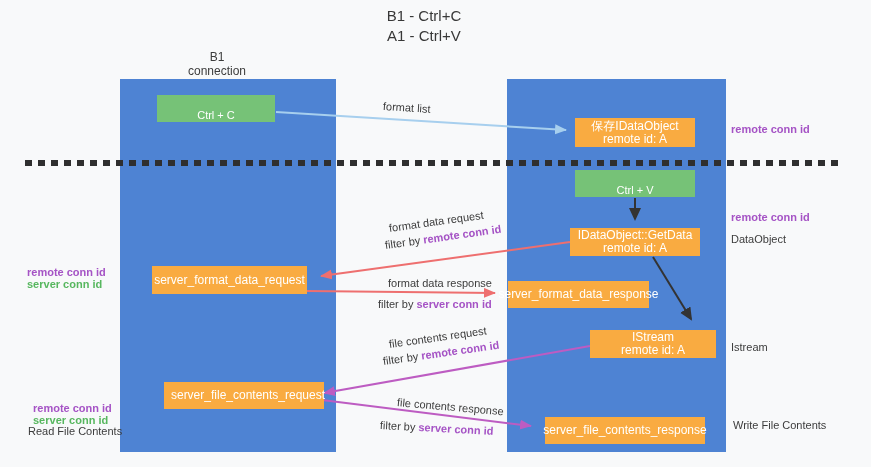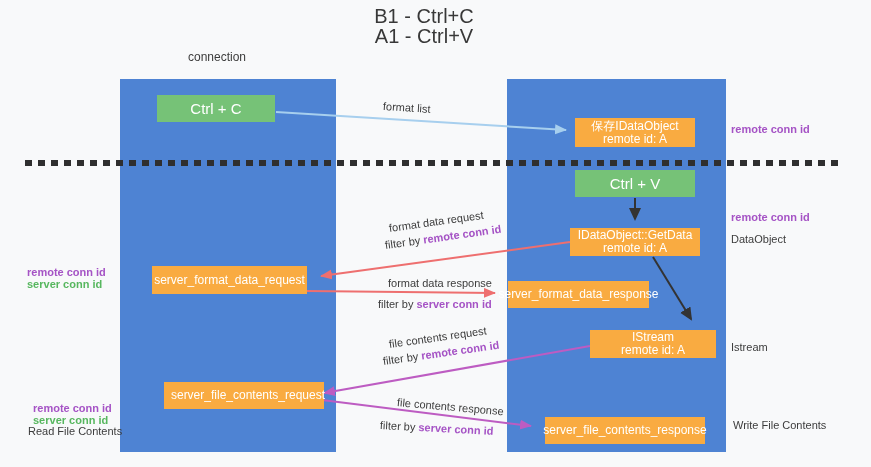--- a/index.html
+++ b/index.html
@@ -3,51 +3,52 @@
 <meta charset="utf-8">
 <style>
   html,body { margin:0; padding:0; background:#f8f9fa; }
   .stage {
     position:relative; width:871px; height:467px; overflow:hidden;
     background:#f8f9fa;
     font-family:"Liberation Sans", sans-serif;
     color:#3c3c3c;
   }
   .title { position:absolute; left:324px; top:6px; width:200px; text-align:center;
-           font-size:20px; line-height:20px; color:#383838; }
+           font-size:15px; line-height:20px; color:#383838; }
   .col-header { position:absolute; width:140px; text-align:center; font-size:12px;
                 line-height:14px; color:#3c3c3c; }
   .column { position:absolute; top:79px; height:373px; background:#4e83d3; }
   .col-left  { left:120px; width:216px; }
   .col-right { left:507px; width:219px; }
   svg.overlay { position:absolute; left:0; top:0; z-index:2; pointer-events:none; }
   .box { position:absolute; z-index:3; display:flex; flex-direction:column;
          align-items:center; justify-content:center; color:#ffffff;
          text-align:center; font-size:12px; line-height:13px; }
-  .green  { background:#76c277; font-size:15px; }
+  .green  { background:#76c277; font-size:11px;justify-content:flex-end; }
   .orange { background:#f9ab41; }
   .mlabel { position:absolute; z-index:3; font-size:11px; white-space:nowrap;
             color:#3c3c3c; transform-origin:left center; }
   .slabel { position:absolute; z-index:3; font-size:11px; white-space:nowrap; }
   .conn-purple { color:#a553c5; font-weight:bold; }
   .conn-green  { color:#57b75f; font-weight:bold; }
   .dark { color:#3c3c3c; }
   .filter-pre { margin-right:3px; }
 </style>
 </head>
 <body>
 
 <div class="stage">
 
   <div class="title">
     <div>B1 - Ctrl+C</div>
     <div>A1 - Ctrl+V</div>
   </div>
 
   <div class="col-header" style="left:147px; top:50px;">
+    <div>B1</div>
     <div>connection</div>
   </div>
 
   <div class="column col-left"></div>
   <div class="column col-right"></div>
 
   <svg class="overlay" width="871" height="467" viewBox="0 0 871 467">
     <defs>
       <marker id="ah-lb" markerUnits="userSpaceOnUse" markerWidth="14" markerHeight="12" refX="11" refY="5" orient="auto">
           <path d="M0,0 L12,5 L0,10 z" fill="#a7cfee"></path>

